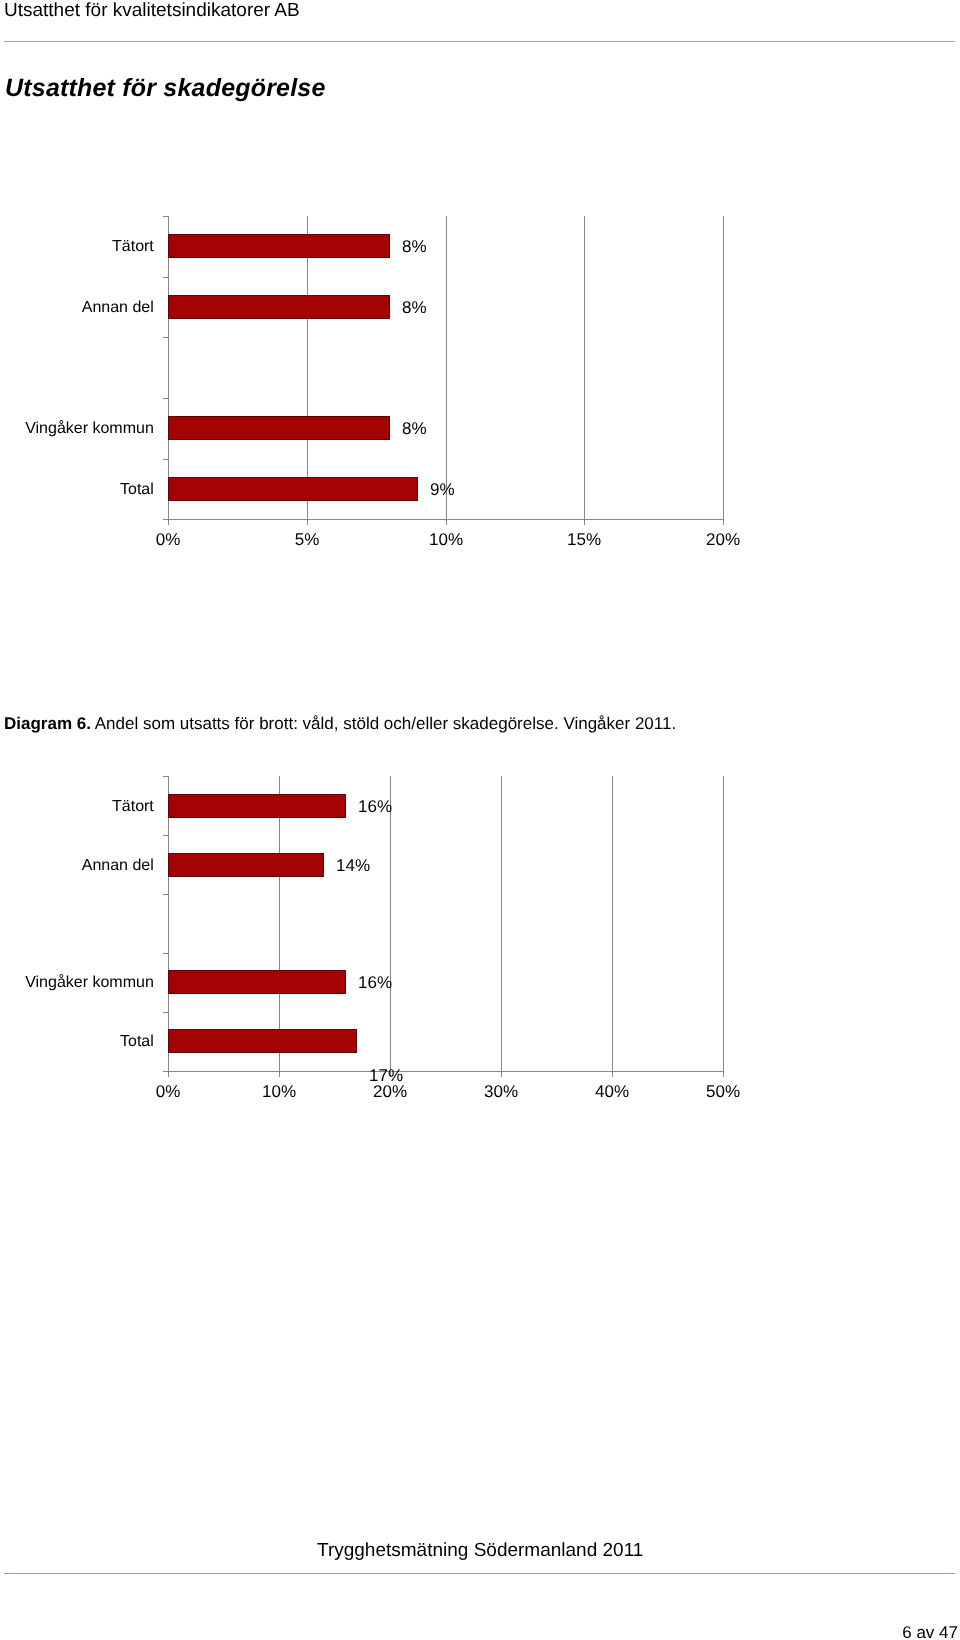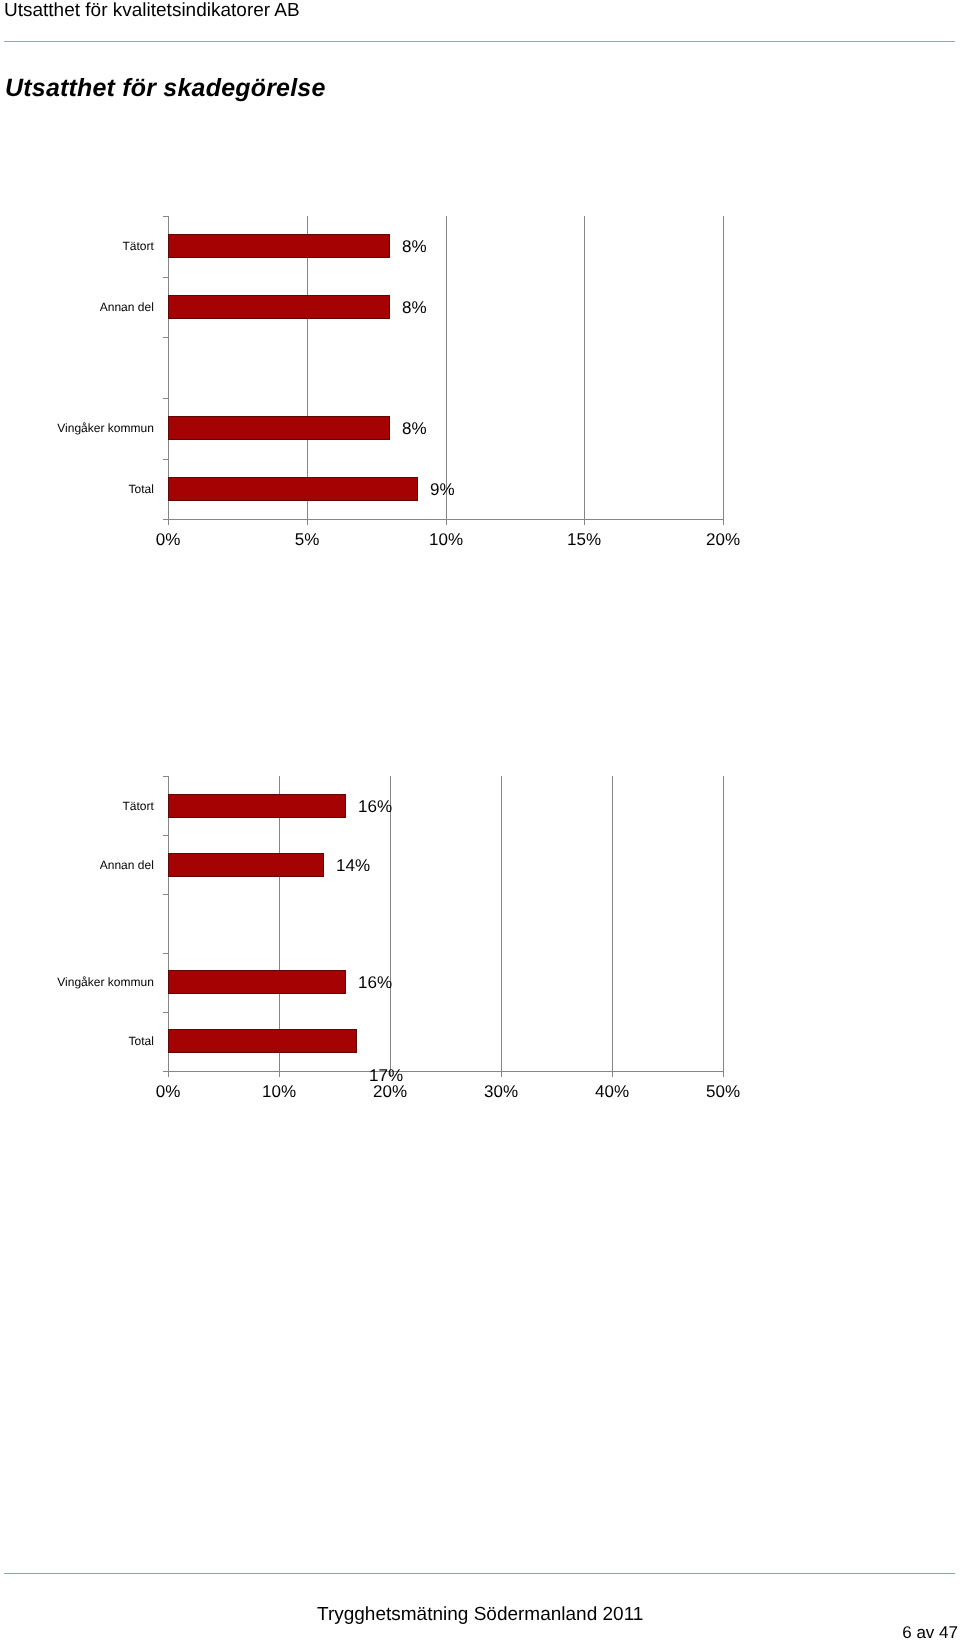--- a/index.html
+++ b/index.html
@@ -19,27 +19,27 @@
   .cap{position:absolute;left:4px;font-size:17px;line-height:20px;white-space:nowrap;}
   .cap .b{font-weight:bold;}
 
   
   .chart{position:absolute;}
   .gridline{position:absolute;width:1px;background:#868686;}
   .axis-y{position:absolute;width:1px;background:#868686;}
   .axis-x{position:absolute;height:1px;background:#868686;}
   .ytick{position:absolute;height:1px;width:5px;background:#868686;}
   .bar{position:absolute;background:#a50204;border:1px solid #5d0707;box-sizing:border-box;}
-  .catlabel{position:absolute;font-size:12px;line-height:17px;text-align:right;white-space:nowrap;}
+  .catlabel{position:absolute;font-size:16px;line-height:17px;text-align:right;white-space:nowrap;}
   .vallabel{position:absolute;font-size:17px;line-height:17px;white-space:nowrap;}
   .xticklabel{position:absolute;font-size:17px;line-height:17px;text-align:center;white-space:nowrap;}
 
   
   .ftr-rule{position:absolute;left:4px;width:951px;top:1573px;height:1px;background:#87a3ad;}
-  .ftr-text{position:absolute;left:317px;top:1604px;font-size:19px;line-height:22px;white-space:nowrap;}
+  .ftr-text{position:absolute;left:317px;top:1540px;font-size:19px;line-height:22px;white-space:nowrap;}
   .ftr-page{position:absolute;right:2px;top:1623px;font-size:17px;line-height:20px;white-space:nowrap;}
 </style>
 </head>
 <body>
 
 <div class="page">
 
   <div class="hdr-text">Utsatthet för kvalitetsindikatorer AB</div>
   <div class="hdr-rule" style="background: rgb(147, 168, 178);"></div>
 
@@ -70,20 +70,21 @@
       <div class="catlabel" style="right: 806.2px; top: 480.95px;">Total</div>
       <div class="bar" style="left: 168px; top: 477px; width: 250px; height: 24px; background: rgb(165, 2, 4); border-color: rgb(93, 7, 7);"></div>
       <div class="vallabel" style="left: 430px; top: 480.95px;">9%</div>
       <div class="xticklabel" style="left: 128px; width: 80px; top: 531.3px;">0%</div>
       <div class="xticklabel" style="left: 267px; width: 80px; top: 531.3px;">5%</div>
       <div class="xticklabel" style="left: 406px; width: 80px; top: 531.3px;">10%</div>
       <div class="xticklabel" style="left: 544px; width: 80px; top: 531.3px;">15%</div>
       <div class="xticklabel" style="left: 683px; width: 80px; top: 531.3px;">20%</div>
     </div>
 
+  <div class="cap" style="top:714px"><span class="b">Diagram 6.</span><span> Andel som utsatts för brott: våld, stöld och/eller skadegörelse. Vingåker 2011.</span></div>
 
   <div class="chart" id="chart2" style="left: 0px; top: 0px; width: 960px; height: 600px;">
       <div class="gridline" style="background: rgb(134, 134, 134); left: 168px; top: 776px; height: 301px;"></div>
       <div class="gridline" style="background: rgb(134, 134, 134); left: 279px; top: 776px; height: 301px;"></div>
       <div class="gridline" style="background: rgb(134, 134, 134); left: 390px; top: 776px; height: 301px;"></div>
       <div class="gridline" style="background: rgb(134, 134, 134); left: 501px; top: 776px; height: 301px;"></div>
       <div class="gridline" style="background: rgb(134, 134, 134); left: 612px; top: 776px; height: 301px;"></div>
       <div class="gridline" style="background: rgb(134, 134, 134); left: 723px; top: 776px; height: 301px;"></div>
       <div class="axis-y" style="background: rgb(134, 134, 134); left: 168px; top: 776px; height: 301px;"></div>
       <div class="axis-x" style="background: rgb(134, 134, 134); left: 163px; top: 1071px; width: 561px;"></div>

